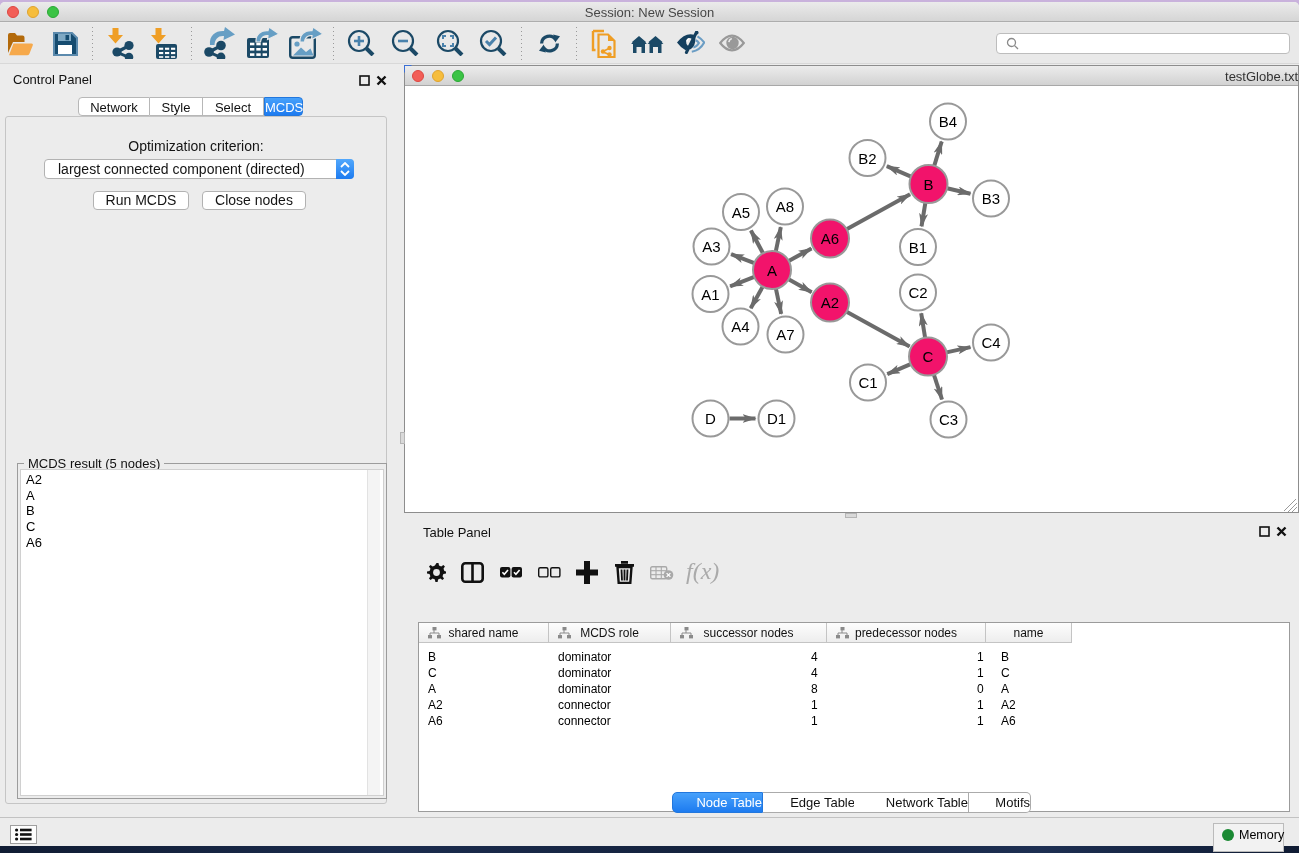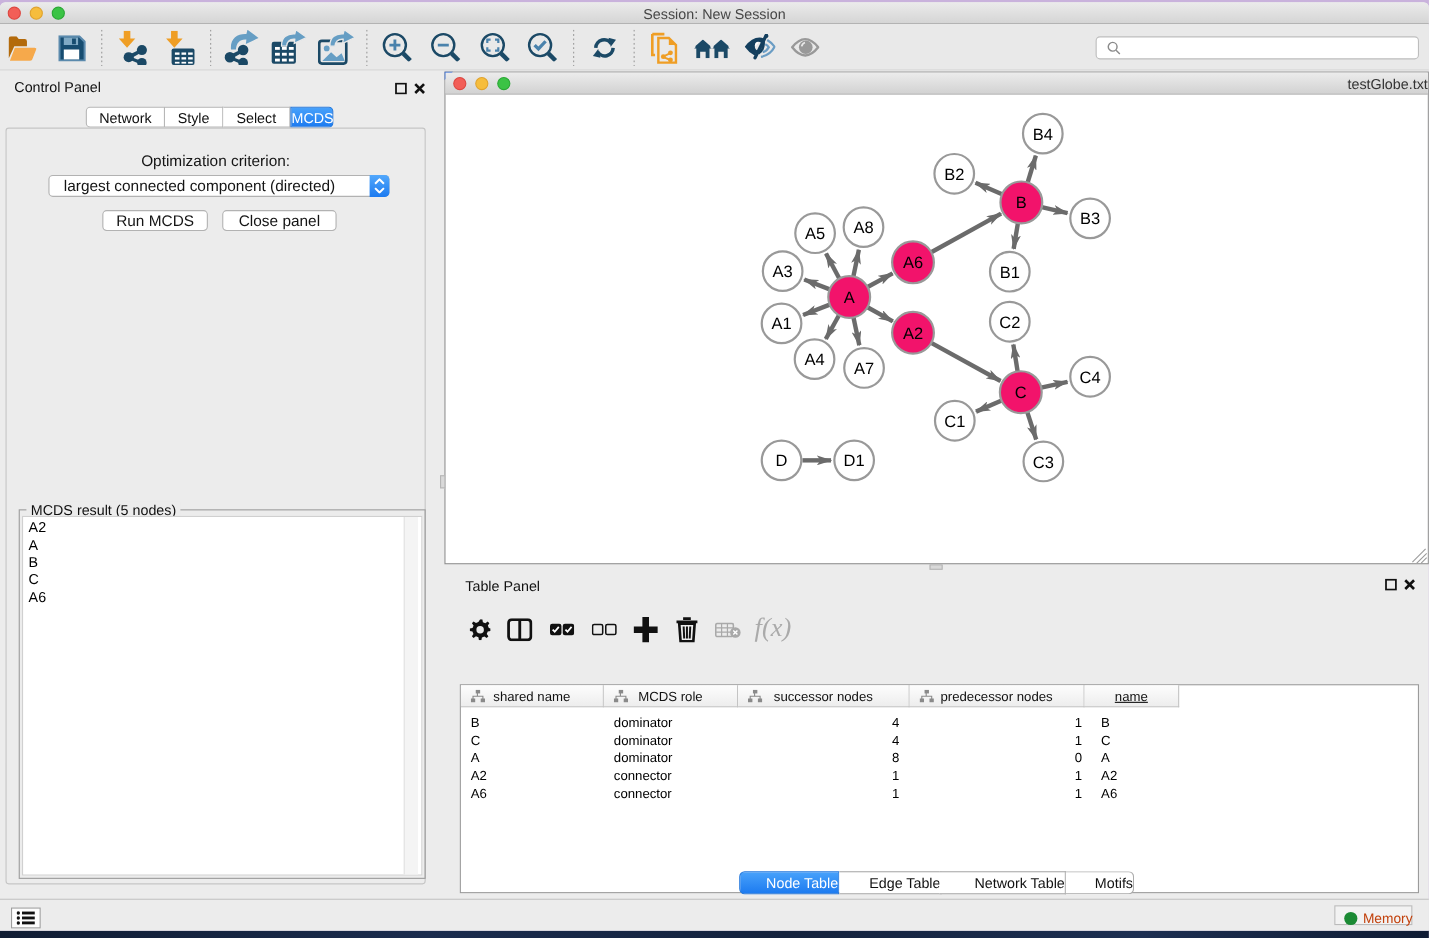--- a/index.html
+++ b/index.html
@@ -60,22 +60,22 @@
 .tr { position:absolute; left:0; width:653px; height:16px; font-size:12px; color:#000; }
 .td { position:absolute; top:1px; }
 .tabbtn { position:absolute; top:790px; height:21px; background:#fff; border:1px solid #ababab;
   font-size:13px; color:#111; text-align:right; line-height:20px; }
 .tabbtn.sel { background:linear-gradient(#47a1fb,#1d7bf0); color:#fff; border-color:#2277dd; }
 
 #statusbar { position:absolute; left:0; top:815px; width:1299px; height:29px;
   background:#ececec; border-top:1px solid #c2c2c2; }
 #listbtn { position:absolute; left:10px; top:7px; width:27px; height:19px; background:#fdfdfd;
   border:1px solid #9e9e9e; }
-#membtn { position:absolute; right:15px; top:5px; width:71px; height:18px; background:#f2f2f2;
-  border:1px solid #bbb; font-size:13px; color:#c2410c; }
+#membtn { position:absolute; right:15px; top:5px; width:71px; height:29px; background:#f2f2f2;
+  border:1px solid #bbb; font-size:13px; color:#000000; }
 </style>
 </head>
 <body>
 <div id="deskbottom"></div>
 <div id="app">
   <div id="titlebar">
     <div class="tl" style="left:7px;background:#f25e57;border:1px solid #dd4741;"></div>
     <div class="tl" style="left:27px;background:#f6bd3c;border:1px solid #e0a32e;"></div>
     <div class="tl" style="left:47px;background:#3bc345;border:1px solid #2aa835;"></div>
     <div id="title-text">Session: New Session</div>
@@ -248,21 +248,21 @@
     <div id="opt-label">Optimization criterion:</div>
     <div id="combo">largest connected component (directed)
       <div id="combo-btn">
           <svg width="12" height="14" viewBox="0 0 12 14" style="position:absolute;left:3px;top:3px;">
         <path d="M2 5 L6 1 L10 5" fill="none" stroke="#fff" stroke-width="1.8"></path>
         <path d="M2 9 L6 13 L10 9" fill="none" stroke="#fff" stroke-width="1.8"></path>
       </svg>
         </div>
     </div>
     <div class="cpbtn" style="left:87px;width:96px;">Run MCDS</div>
-    <div class="cpbtn" style="left:196px;width:104px;">Close panel</div>
+    <div class="cpbtn" style="left:196px;width:104px;">Close nodes</div>
     <div id="fieldset">
       <div id="fs-border"></div>
       <div id="fieldset-legend">MCDS result (5 nodes)</div>
       <div id="mcds-list">A2<br>A<br>B<br>C<br>A6
         <div id="mcds-scroll"></div>
       </div>
     </div>
   </div>
   <div id="netwin">
       <svg style="position:absolute;left:-1px;top:-1px;" width="8" height="8" viewBox="0 0 8 8">
@@ -429,21 +429,21 @@
           </g>
         </svg>successor nodes</div>
     <div class="th" style="left:408px;width:159px;"><svg width="13" height="12" viewBox="0 0 13 12" style="position:absolute;left:9px;top:4px;">
           <g fill="#8a8a8a">
             <rect x="4.5" y="0" width="4" height="3.4"></rect>
             <rect x="0" y="8" width="4" height="3.4"></rect>
             <rect x="9" y="8" width="4" height="3.4"></rect>
             <path d="M6 3 L6 6 L2 6 L2 9 L3 9 M6 6 L11 6 L11 9 L10 9" stroke="#8a8a8a" fill="none"></path>
           </g>
         </svg>predecessor nodes</div>
-    <div class="th" style="left:567px;width:86px;text-decoration:underline;">name</div>
+    <div class="th" style="left:567px;width:86px;">name</div>
     <div class="tr" style="top:26px;">
         <span class="td" style="left:9px;">B</span>
         <span class="td" style="left:139px;">dominator</span>
         <span class="td" style="left:392px;">4</span>
         <span class="td" style="left:558px;">1</span>
         <span class="td" style="left:582px;">B</span>
       </div>
     <div class="tr" style="top:42px;">
         <span class="td" style="left:9px;">C</span>
         <span class="td" style="left:139px;">dominator</span>

